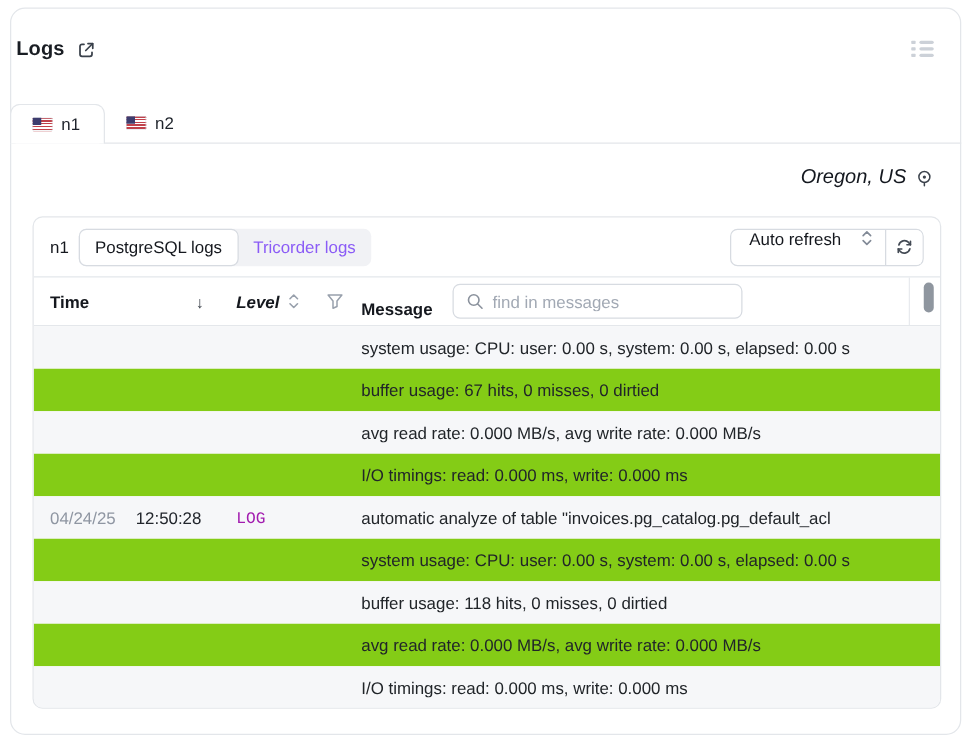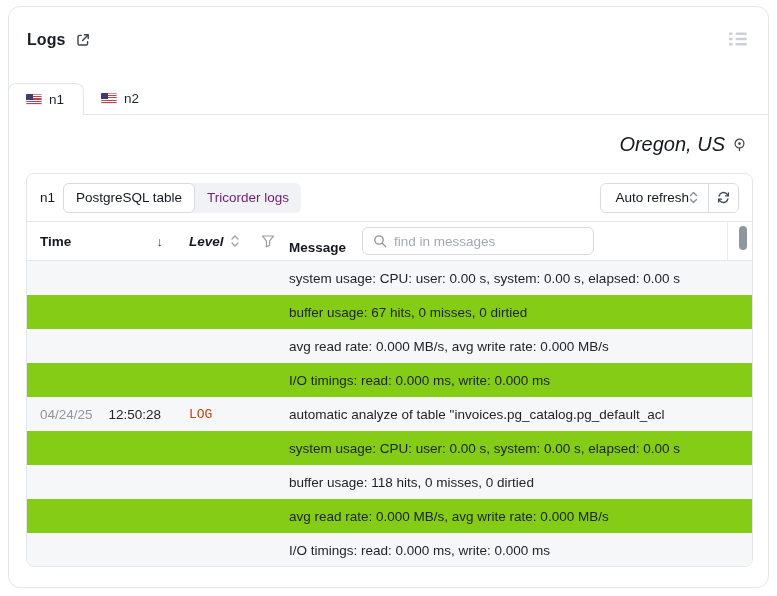--- a/index.html
+++ b/index.html
@@ -3,57 +3,57 @@
 <meta charset="utf-8">
 <style>
   * { margin:0; padding:0; box-sizing:border-box; }
   body { background:#ffffff; font-family:"Liberation Sans", sans-serif; }
   .screen { position:relative; width:777px; height:596px; background:#fff; overflow:hidden; color:#1c2026; }
 
   .card { position:absolute; left:8px; top:6px; width:761px; height:582px;
           background:#fff; border:1px solid #e3e6ea; border-radius:12px; }
 
   
-  .title-row { position:absolute; left:18px; top:24px; display:flex; align-items:center; gap:9px; }
+  .title-row { position:absolute; left:4px; top:24px; display:flex; align-items:center; gap:9px; }
   .title-row h1 { font-size:16px; font-weight:700; color:#191d23; letter-spacing:.1px; }
   .ext-icon svg { display:block; }
   .list-icon { position:absolute; right:20px; top:24px; }
 
   
   .tab-strip { position:absolute; left:-1px; right:-1px; top:77px; height:31px;
                display:flex; align-items:flex-end; border-bottom:1px solid #e3e6ea; }
   .node-tab { display:flex; align-items:center; gap:7px; height:31px; padding:0 19px 0 17px;
               font-size:13.5px; color:#1e232b; cursor:pointer; }
   .node-tab.active { background:#fff; border:1px solid #e3e6ea; border-bottom:none;
                      border-radius:8px 8px 0 0; height:32px; margin-bottom:-1px; }
   .flag { position:relative; width:16px; height:11px; border-radius:1px; overflow:hidden; flex:0 0 auto;
           background:repeating-linear-gradient(180deg,#c0414b 0 1.1px,#fff 1.1px 2.2px);
           box-shadow:0 0 0 .5px #d6dadf inset; }
   .flag::after { content:""; position:absolute; left:0; top:0; width:7px; height:6px; background:#3d3c6e; }
 
   
   .region-row { position:absolute; right:21px; top:126px; display:flex; align-items:center; gap:7px; }
-  .region-row span { font-style:italic; font-size:20px; color:#14181f; }
+  .region-row span { font-style:italic; font-size:16px; color:#14181f; }
 
   
   .panel { position:absolute; left:17px; top:166px; width:727px; height:394px;
            border:1px solid #e3e6ea; border-radius:8px; background:#fff; overflow:hidden; }
 
   .toolbar { display:flex; align-items:center; height:48px; padding:0 13px; border-bottom:1px solid #e4e7eb; }
   .node-label { font-size:13.5px; color:#15181e; }
   .segmented { display:flex; align-items:center; height:30px; margin-left:8px;
                background:#f1f2f5; border-radius:6px; }
   .seg { border:none; background:transparent; height:30px; padding:0 12px; font-size:13.5px;
-         font-family:inherit; color:#701a75; cursor:pointer; display:flex; align-items:center; gap:6px;
+         font-family:inherit; color:#8b5cf6; cursor:pointer; display:flex; align-items:center; gap:6px;
          border-radius:6px; white-space:nowrap; }
   .seg.active { background:#fff; border:1px solid #d7dbe1; color:#15181e; }
 
   .refresh-group { margin-left:auto; display:flex; align-items:stretch; height:30px;
                    border:1px solid #d7dbe1; border-radius:6px; overflow:hidden; background:#fff; }
-  .select { display:flex; align-items:center; padding:0 10px 0 14px; cursor:pointer; }
+  .select { display:flex; align-items:flex-start; gap:16px; padding:0 10px 0 14px; cursor:pointer; }
   .select span { font-size:13.5px; color:#15181e; }
   .refresh-btn { width:30px; border:none; border-left:1px solid #d7dbe1; background:#fff;
                  display:flex; align-items:center; justify-content:center; cursor:pointer; }
 
   
   .thead { position:relative; display:flex; align-items:center; height:39px; padding-left:13px;
            border-bottom:1px solid #e4e7eb; }
   .th { font-size:13.5px; font-weight:700; color:#15181e; }
   .col-time { width:149px; display:flex; align-items:center; justify-content:space-between; padding-right:26px; }
   .sort-arrow { font-size:13px; color:#343b44; font-weight:400; }
@@ -68,21 +68,21 @@
   .header-spacer { position:absolute; right:24px; top:0; bottom:0; border-left:1px solid #e8eaee; }
 
   
   .tbody { position:relative; }
   .row { display:flex; align-items:center; height:34px; padding-left:13px; background:#84cc16; }
   .row.striped { background:#f6f7f9; }
   .cell { font-size:13.5px; white-space:nowrap; overflow:hidden; }
   .cell.time { width:149px; color:#1c2026; }
   .cell.time .date { color:#8f96a2; }
   .cell.time .clock { color:#22262c; font-weight:500; margin-left:16px; }
-  .cell.level { width:100px; font-family:"Liberation Mono", monospace; font-size:13px; color:#c2410c; }
+  .cell.level { width:100px; font-family:"Liberation Mono", monospace; font-size:13px; color:#a21caf; }
   .cell.msg { flex:1; color:#212529; padding-right:40px; }
 
   
   .scroll-thumb { position:absolute; right:5px; top:52px; width:8px; height:24px;
                   border-radius:4px; background:#8f969f; }
 
   svg { display:block; }
 </style>
 </head>
 <body>
@@ -133,21 +133,21 @@
         </svg>
       </span>
     </div>
 
     <div class="panel">
 
       <div class="toolbar">
         <span class="node-label">n1</span>
         <div class="segmented">
           <button class="seg active">
-            <span>PostgreSQL table</span>
+            <span>PostgreSQL logs</span>
           </button>
           <button class="seg">
             <span>Tricorder logs</span>
           </button>
         </div>
         <div class="refresh-group">
           <div class="select">
             <span>Auto refresh</span>
             <span>
               <svg width="9" height="13" viewBox="0 0 9 13" fill="none" stroke="#828a97" stroke-width="1.3" stroke-linecap="round" stroke-linejoin="round">

